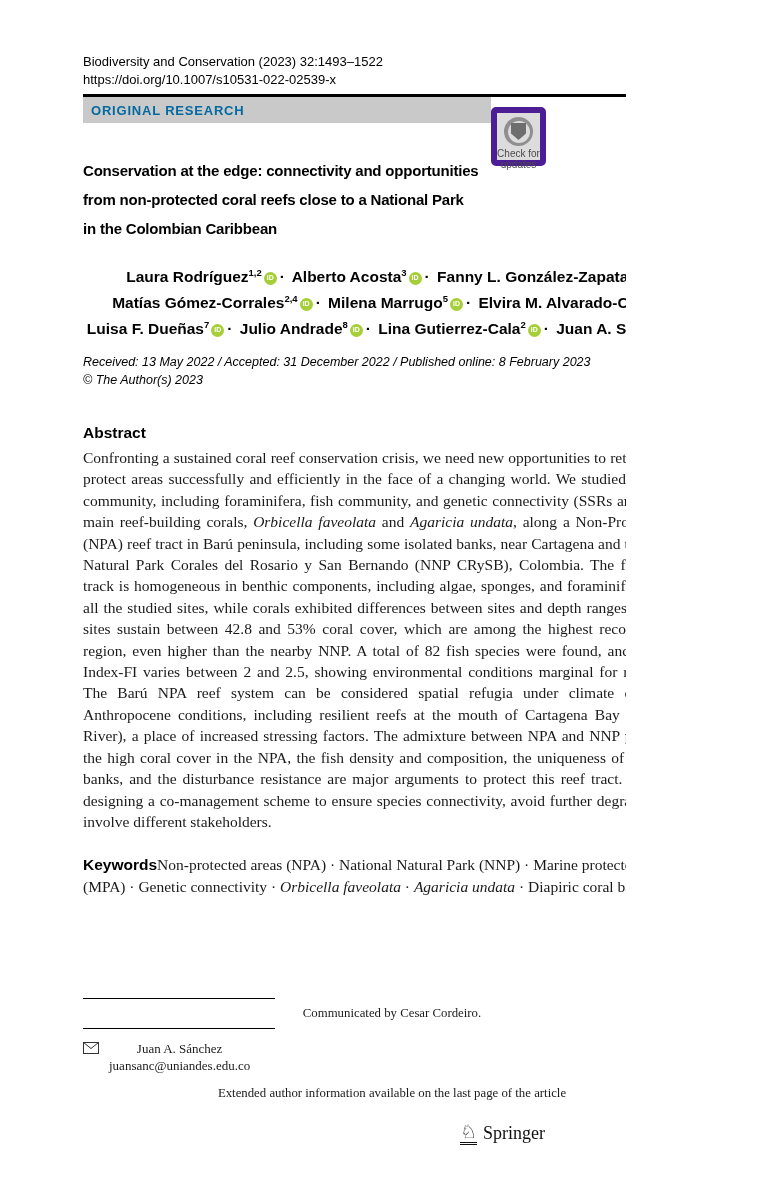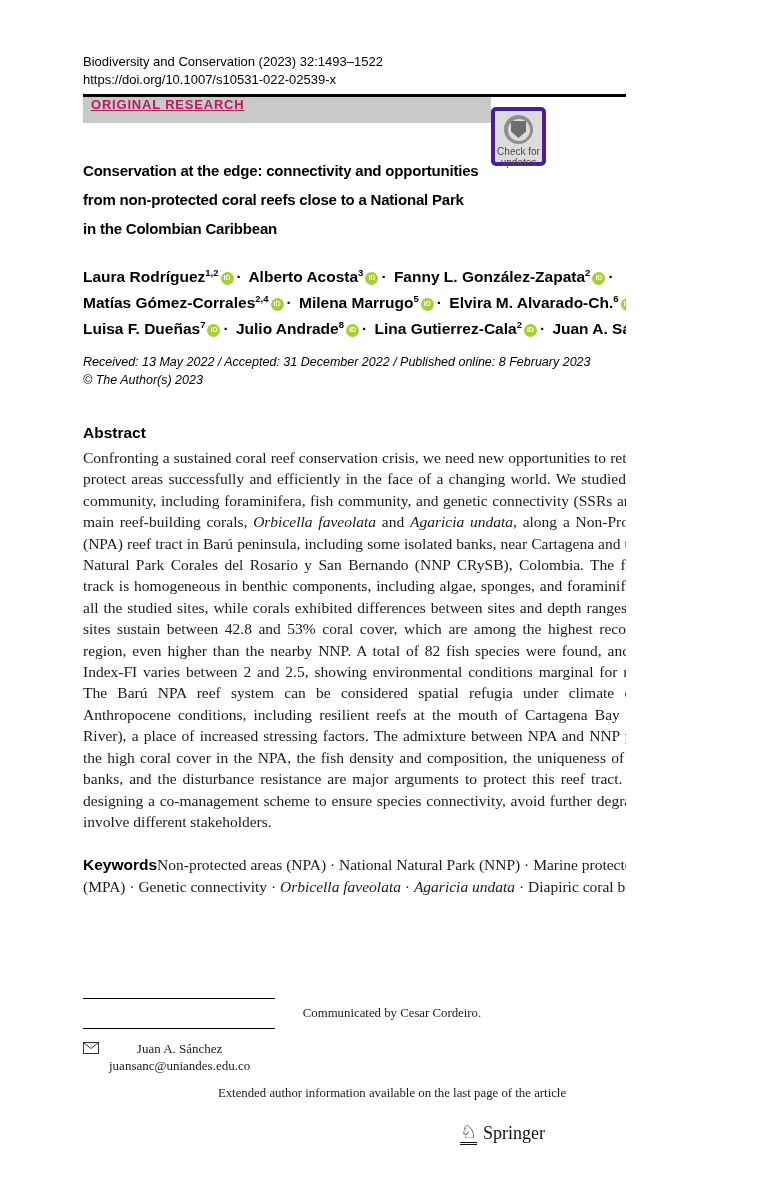--- a/index.html
+++ b/index.html
@@ -6,37 +6,37 @@
   html, body { background: #ffffff; }
   body { width: 781px; height: 1184px; position: relative; font-family: "Liberation Sans", sans-serif; color: #111; }
   .page { position: relative; width: 626px; height: 1184px; background: #fff; overflow: hidden; }
 
   
   .jref-block { position: absolute; left: 83px; top: 53px; font-size: 13px; line-height: 18px; color: #000; }
   .doi { color: #000; text-decoration: none; display: block; }
 
   .top-rule { position: absolute; left: 83px; top: 94px; width: 618px; height: 3px; background: #000; }
   .banner { position: absolute; left: 83px; top: 97px; width: 408px; height: 26px; background: #c9c9c9;
-            font-weight: bold; font-size: 13px; letter-spacing: 0.8px; color: #be185d;
-            display: flex; padding-left: 8px; text-decoration: underline; }
+            font-weight: bold; font-size: 13px; letter-spacing: 0.8px; color: #0369a1;
+            display: flex; align-items: center; padding-left: 8px; }
 
   
   .badge { position: absolute; right: 80px; top: 107px; width: 55px; height: 59px; background: #dcdcdc;
-           border: 4px solid #4c1d95; border-radius: 5px; text-align: center; padding-top: 4px; cursor: pointer; }
+           border: 6px solid #4c1d95; border-radius: 5px; text-align: center; padding-top: 4px; cursor: pointer; }
   .badge-circle { width: 29px; height: 29px; border-radius: 50%; background: #8f8f8f; margin: 0 auto;
                   display: flex; align-items: center; justify-content: center; }
   .badge-circle-inner { width: 22px; height: 22px; border-radius: 50%; background: #dcdcdc;
                         display: flex; align-items: center; justify-content: center; }
   .badge-flag { width: 15px; height: 17px; background: #6e6e6e;
                 clip-path: polygon(0 0, 100% 0, 100% 62%, 50% 100%, 0 62%); }
   .badge-text { font-size: 10px; line-height: 11px; color: #4a4a4a; margin-top: 2px; }
 
   
   .title { position: absolute; left: 83px; top: 156px; font-size: 15px; line-height: 29px; font-weight: bold; color: #000; letter-spacing: -0.2px; }
-  .authors { position: absolute; left: 83px; top: 262px; width: 620px; font-weight: bold; font-size: 15.5px; line-height: 22px; color: #000; }
+  .authors { position: absolute; left: 83px; top: 262px; width: 620px; font-weight: bold; font-size: 15.5px; line-height: 22px; color: #000; text-align: center; }
   .authors sup { font-size: 9.5px; font-weight: bold; }
   .orcid { display: inline-flex; width: 13px; height: 13px; border-radius: 50%; background: #a6ce39;
            color: #fff; font-size: 7px; font-weight: bold; align-items: center; justify-content: center;
            vertical-align: 2px; margin-left: 2px; cursor: pointer; }
   .sep { margin: 0 3px; }
 
   .dates { position: absolute; left: 83px; top: 354px; font-size: 12.5px; line-height: 17.5px; color: #000; font-style: italic; }
 
   
   .abstract-block { position: absolute; left: 83px; top: 424px; width: 618px; }

